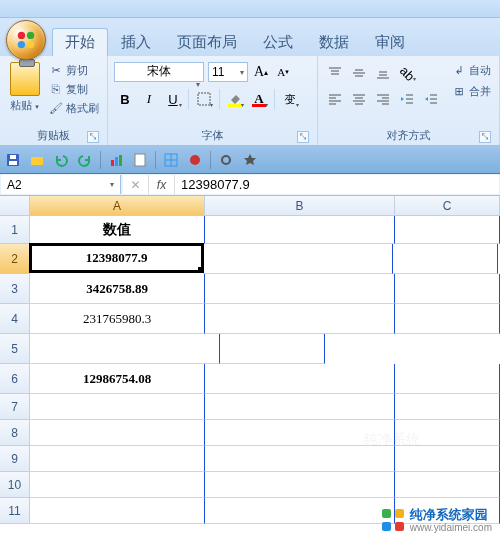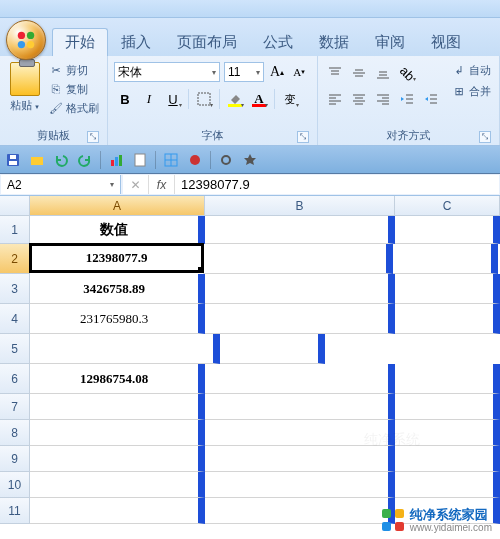--- a/index.html
+++ b/index.html
@@ -29,21 +29,21 @@
 .paste-icon::before { content:""; position:absolute; top:-4px; left:8px; width:14px; height:6px; background:#9ca3af; border:1px solid #666; border-radius:2px; }
 .paste-label { font-size: 11px; color: #3b5a82; margin-top: 2px; }
 .clip-small { display: flex; flex-direction: column; gap: 2px; padding-top: 4px; }
 .sm-btn { display: flex; align-items: center; gap: 3px; font-size: 11px; color: #3b5a82; padding: 1px 2px; cursor: pointer; white-space: nowrap; }
 .sm-ico { width: 14px; height: 14px; display:inline-flex;align-items:center;justify-content:center;}
 
 
 .font-top { display: flex; gap: 4px; align-items: center; margin-bottom: 6px; }
 .combo { background: #fff; border: 1px solid #9fc2e6; height: 20px; display: flex; align-items: center; padding: 0 3px; font-size: 12px; }
 .combo .dd { margin-left: auto; font-size: 8px; color: #666; padding-left: 4px; }
-.font-name { width: 106px; }
+.font-name { width: 90px; flex-direction: column; }
 .font-size { width: 40px; }
 .sz-btn { width: 18px; height: 20px; border: 1px solid transparent; display:flex;align-items:center;justify-content:center; font-family: "Times New Roman"; cursor: pointer; }
 .font-bottom { display: flex; gap: 2px; align-items: center; }
 .rb { width: 22px; height: 22px; display: flex; align-items: center; justify-content: center; border: 1px solid transparent; cursor: pointer; font-size: 13px; position: relative; }
 .rb .dd2 { position: absolute; right: 1px; bottom: 1px; font-size: 6px; color: #555; }
 .colorbar { position:absolute; left:3px; right:3px; bottom:2px; height:3px; }
 
 
 .align-rows { display: flex; flex-direction: column; gap: 4px; padding-top: 4px; }
 .align-row { display: flex; gap: 2px; }
@@ -59,21 +59,21 @@
 .namebox .dd { margin-left: auto; font-size: 8px; color: #666; }
 .fxarea { display: flex; align-items: center; flex: 1; background: #fff; margin: 1px; }
 .fx-btn { width: 26px; text-align: center; color: #555; border-right: 1px solid #ddd; height: 100%; display:flex;align-items:center;justify-content:center;}
 .formula-text { padding: 0 6px; font-size: 13px; flex:1; }
 .colheads { display: flex; height: 20px; }
 .ch, .rh, .corner { background: linear-gradient(#f4f8fd,#e1ebf7); border-right: 1px solid #c3d0de; border-bottom: 1px solid #c3d0de; display: flex; align-items: center; justify-content: center; font-size: 12px; color: #3b5a82; }
 .corner { width: 30px; height: 20px; }
 .rh { width: 30px; justify-content: center; }
 .gridbody { display: flex; flex-direction: column; }
 .gridrow { display: flex; }
-.cell { border-right: 7px solid #1d4ed8; border-bottom: 1px solid #d4d4d4; background: #fff; display: flex; align-items: center; justify-content: center; font-size: 13px; font-family: SimSun, serif; }
+.cell { border-right: 1px solid #1d4ed8; border-bottom: 1px solid #d4d4d4; background: #fff; display: flex; align-items: center; justify-content: center; font-size: 13px; font-family: SimSun, serif; }
 .cA { width: 175px; }
 .cB { width: 190px; }
 .cC { width: 105px; }
 .hrow { height: 28px; }
 .drow { height: 30px; }
 .erow { height: 26px; }
 .hdr-cell { font-weight: bold; font-family: SimHei, sans-serif; font-size: 14px; }
 .selected { border: 3px solid #000 !important; position: relative; z-index: 2; margin: -1px; }
 .selected::after { content:""; position:absolute; right:-3px; bottom:-3px; width:6px; height:6px; background:#000; }
 .rh.active, .ch.active { background: linear-gradient(#fbe8b8,#f6c76a); color: #7a4a00; }
@@ -101,21 +101,20 @@
         <circle cx="17" cy="17" r="4" fill="#fc3"></circle>
       </svg>
   </div>
   <div class="tabs">
     <div class="tab active">开始</div>
     <div class="tab">插入</div>
     <div class="tab">页面布局</div>
     <div class="tab">公式</div>
     <div class="tab">数据</div>
     <div class="tab">审阅</div>
-    <div class="tab">视图</div>
   </div>
 </div>
 
 <div class="ribbon">
 
   <div class="group" style="width:108px">
     <div class="group-body">
       <div class="paste-col">
         <div class="paste-icon"></div>
         <div class="paste-label"><span>粘贴</span> <span style="font-size:7px">▾</span></div>

